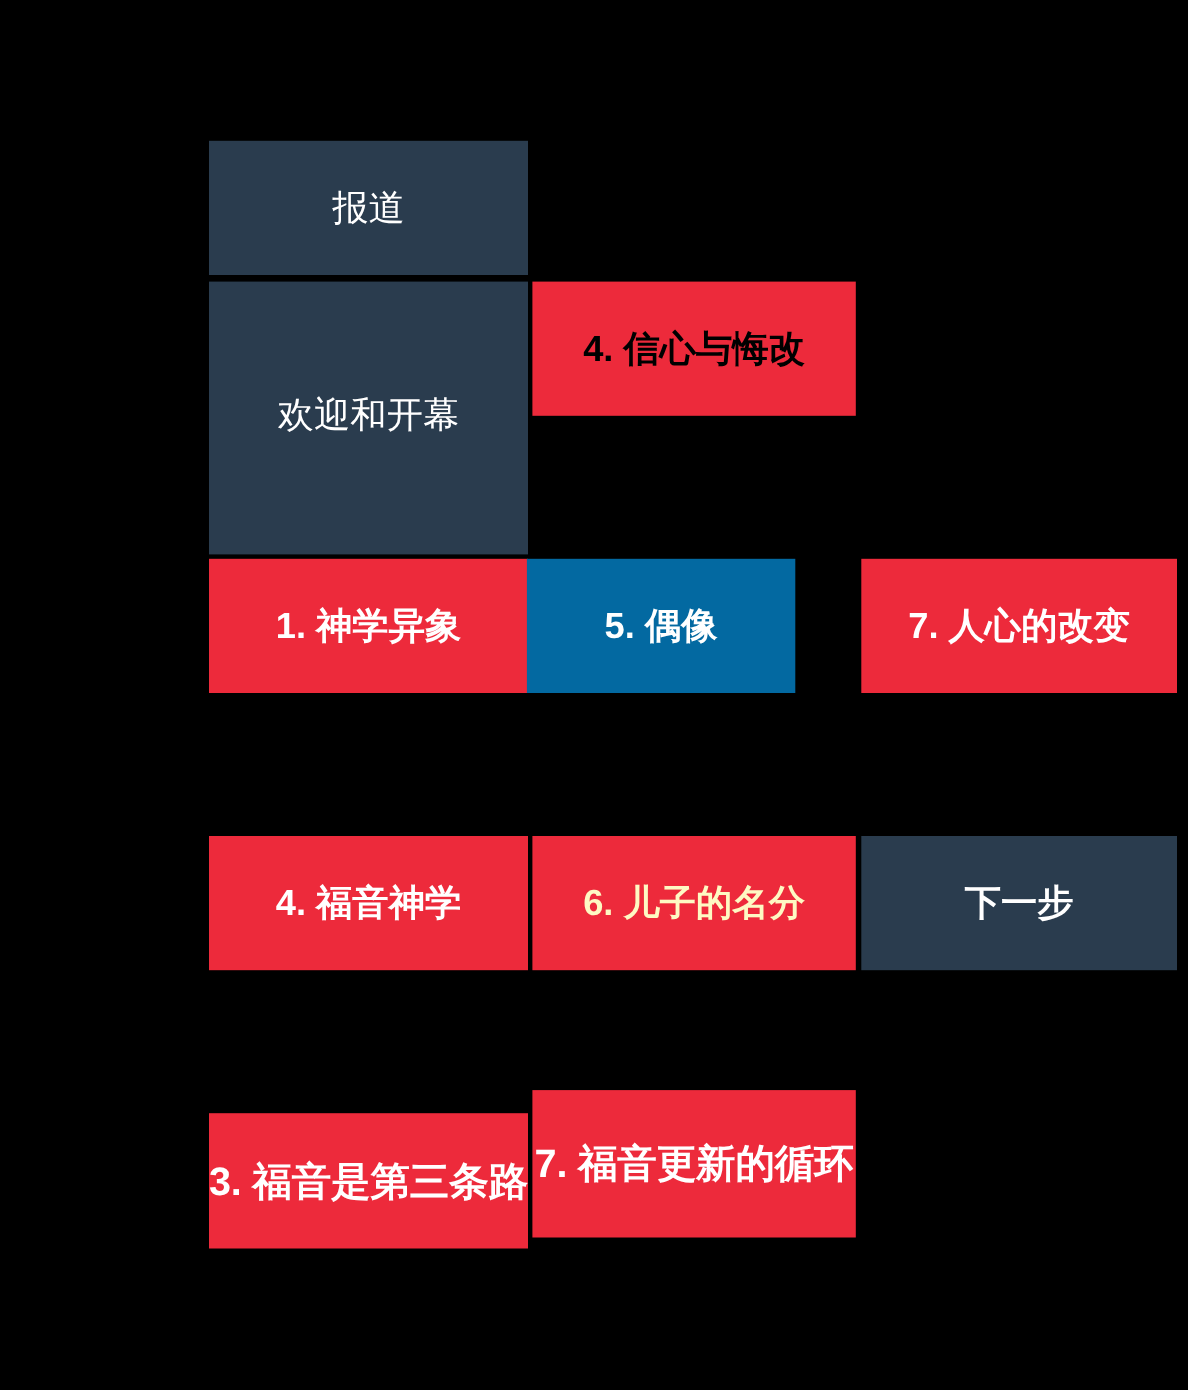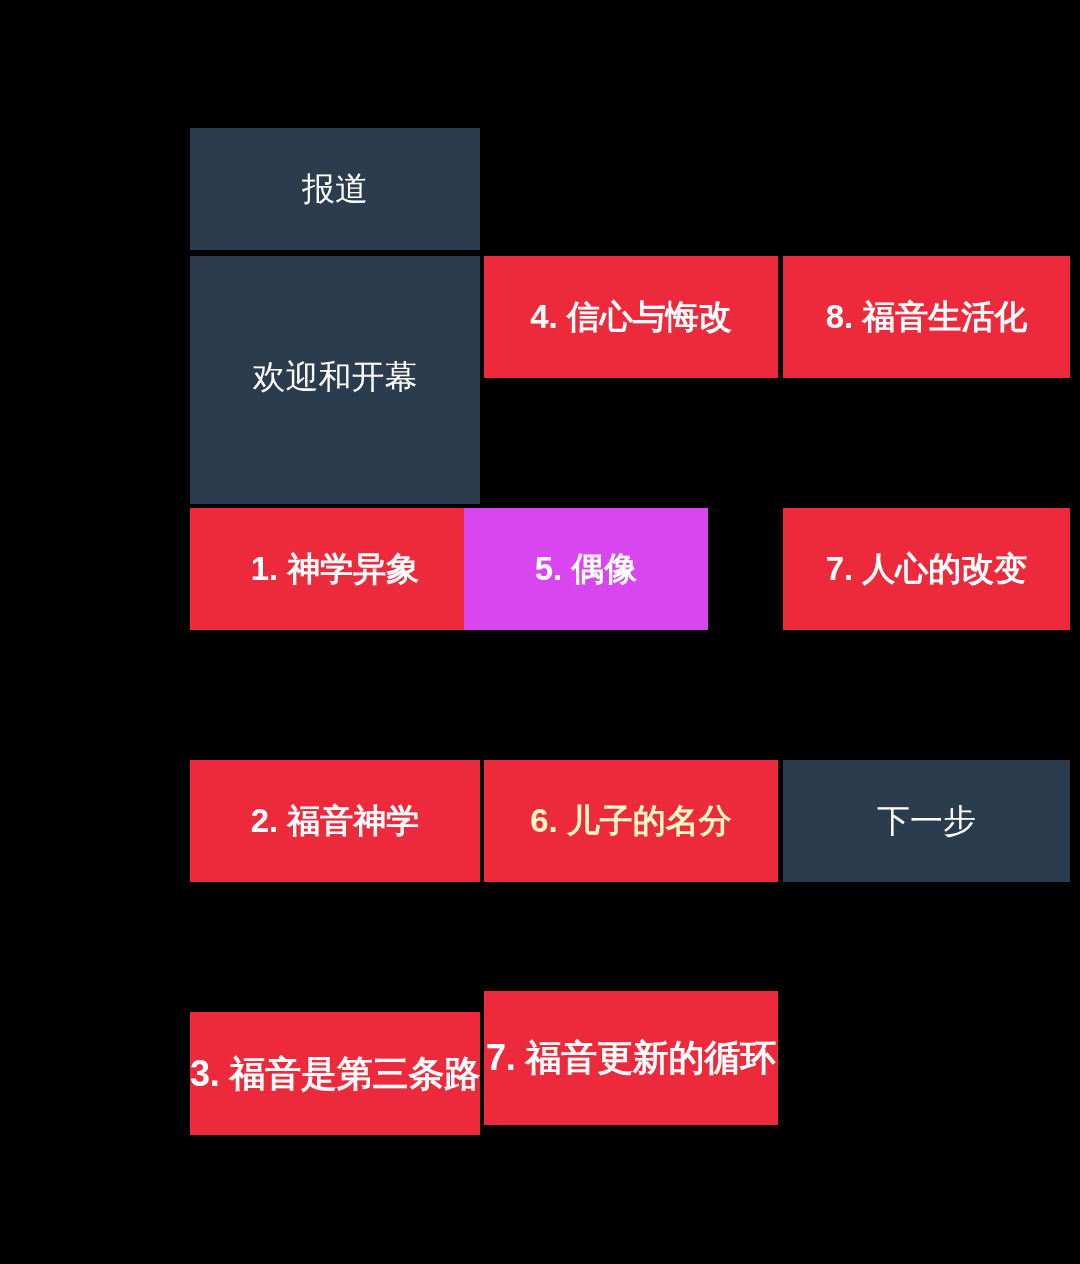--- a/index.html
+++ b/index.html
@@ -53,58 +53,55 @@
     padding-bottom: 6px;
   }
 
   
   .cell.tight {
     font-size: 36px;
     letter-spacing: -0.2px;
   }
 
   .cell.bold-navy {
-    font-weight: 400;
+    font-weight: 700;
   }
 </style>
 </head>
 <body>
 
 <div id="schedule-canvas" style="background: rgb(0, 0, 0);">
 
   <div class="cell navy" style="left: 190px; top: 128px; width: 290px; height: 122px; background: rgb(42, 60, 78); color: rgb(255, 255, 255);">
     <span>报道</span>
   </div>
 
   <div class="cell navy span-two" style="left: 190px; top: 256px; width: 290px; height: 248px; background: rgb(42, 60, 78); color: rgb(255, 255, 255);">
     <span>欢迎和开幕</span>
   </div>
 
-  <div class="cell red" style="left: 484px; top: 256px; width: 294px; height: 122px; background: rgb(237, 42, 59); color: #ffffff;">
+  <div class="cell red" style="left: 484px; top: 256px; width: 294px; height: 122px; background: rgb(237, 42, 59); color: #000000;">
     <span>4. 信心与悔改</span>
   </div>
 
-  <div class="cell red" style="left: 783px; top: 256px; width: 287px; height: 122px; background: rgb(237, 42, 59); color: rgb(255, 255, 255);">
-    <span>8. 福音生活化</span>
-  </div>
 
   <div class="cell red" style="left: 190px; top: 508px; width: 290px; height: 122px; background: rgb(237, 42, 59); color: #ffffff;">
     <span>1. 神学异象</span>
   </div>
 
-  <div class="cell red" style="left: 464px; top: 508px; width: 244px; height: 122px; background: #d946ef; color: rgb(255, 255, 255);">
+  <div class="cell red" style="left: 479px; top: 508px; width: 244px; height: 122px; background: #0369a1; color: rgb(255, 255, 255);">
     <span>5. 偶像</span>
   </div>
 
   <div class="cell red" style="left: 783px; top: 508px; width: 287px; height: 122px; background: rgb(237, 42, 59); color: rgb(255, 255, 255);">
     <span>7. 人心的改变</span>
   </div>
 
   <div class="cell red" style="left: 190px; top: 760px; width: 290px; height: 122px; background: rgb(237, 42, 59); color: rgb(255, 255, 255);">
-    <span>2. 福音神学</span>
+    <span>4. 福音神学</span>
   </div>
 
   <div class="cell red" style="left: 484px; top: 760px; width: 294px; height: 122px; background: rgb(237, 42, 59); color: #fef9c3;">
     <span>6. 儿子的名分</span>
   </div>
 
   <div class="cell navy bold-navy" style="left: 783px; top: 760px; width: 287px; height: 122px; background: rgb(42, 60, 78); color: rgb(255, 255, 255);">
     <span>下一步</span>
   </div>
 

